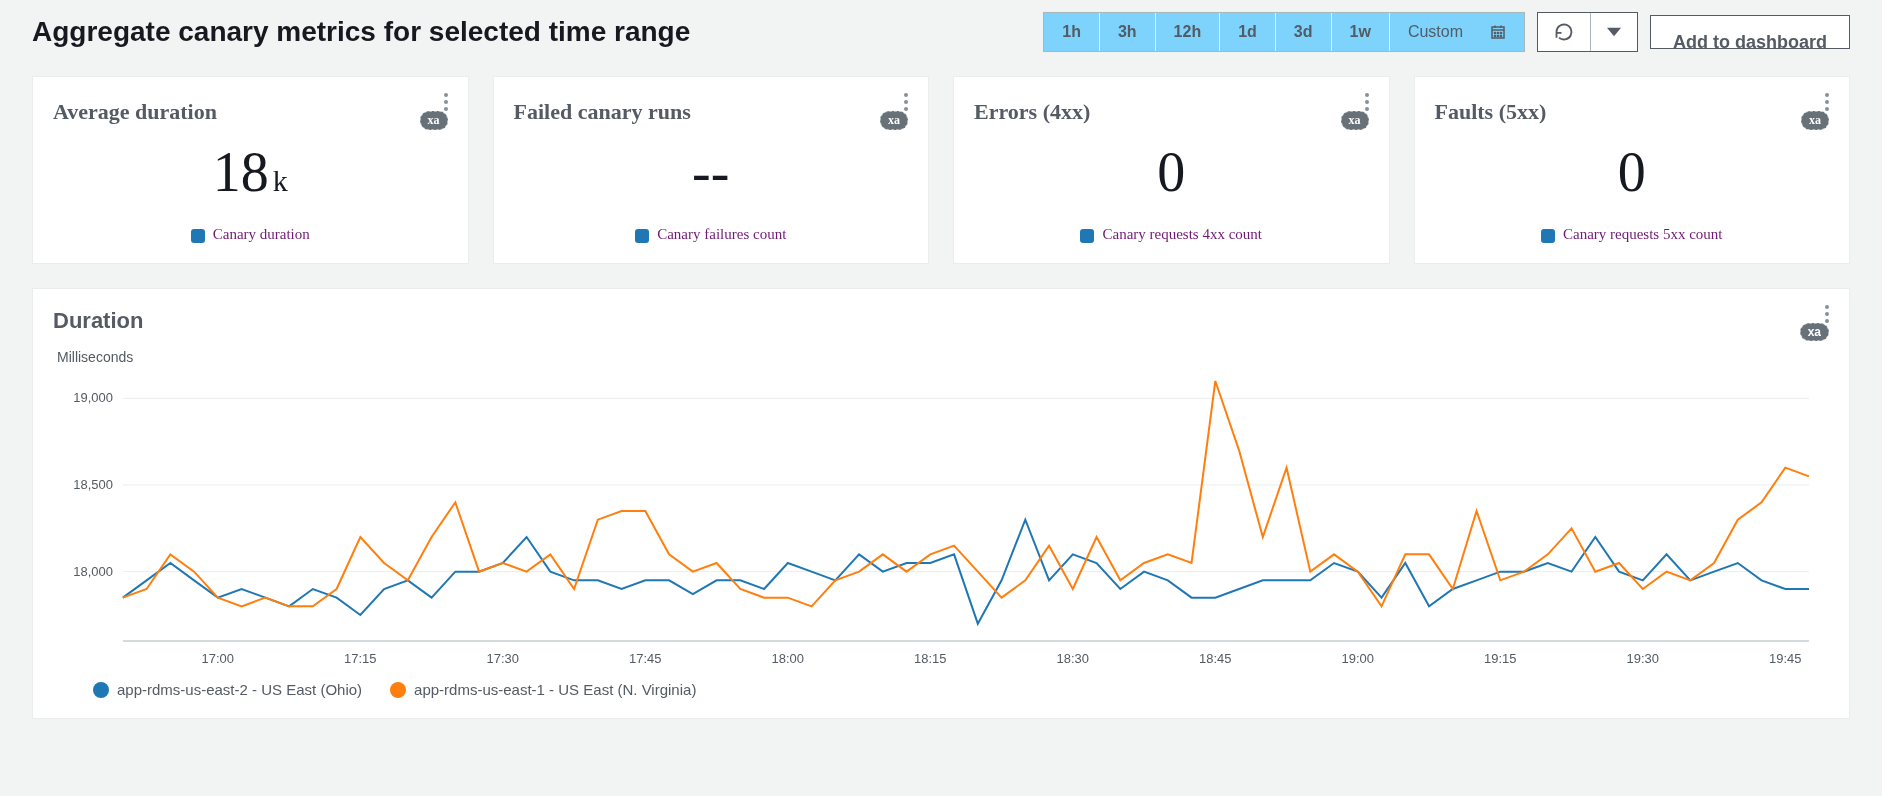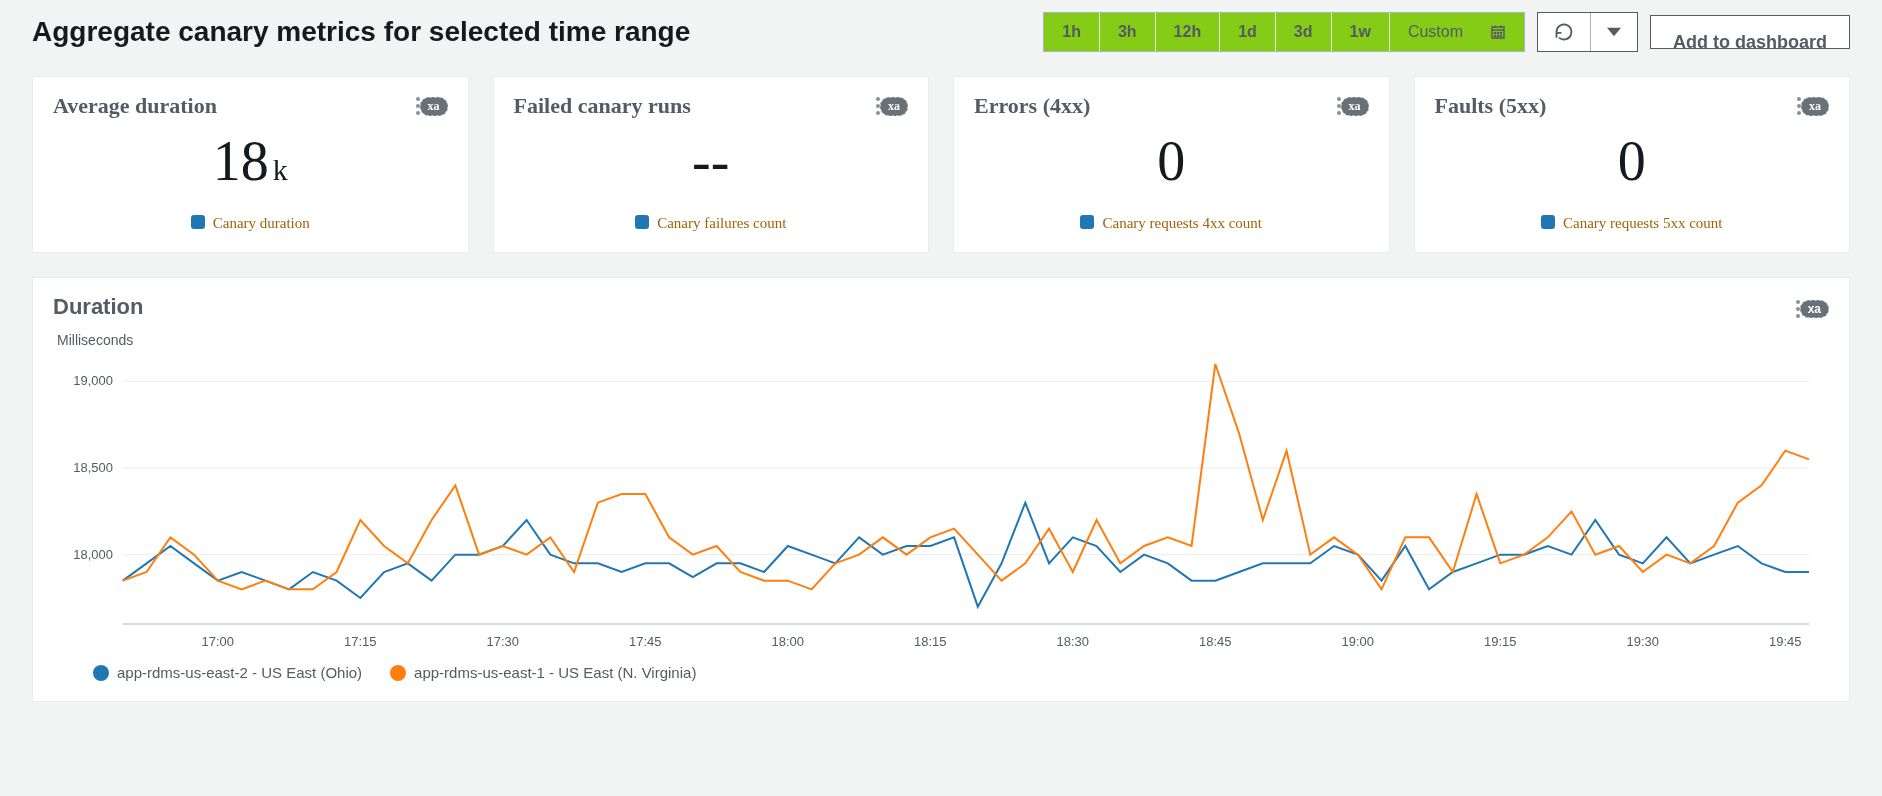--- a/index.html
+++ b/index.html
@@ -24,21 +24,21 @@
   }
   .header-controls { display: flex; gap: 12px; align-items: center; }
   .time-group {
     display: flex;
     border: 1px solid #aab7b8;
     background: #fff;
     height: 40px;
     align-items: stretch;
   }
   .time-btn {
-    background: #84cc16;
+    background: #7dd3fc;
     border: none;
     border-right: 1px solid #eaeded;
     padding: 0 18px;
     font-size: 16px;
     font-weight: 700;
     color: #545b64;
     cursor: pointer;
     display: flex;
     align-items: center;
     gap: 8px;
@@ -89,21 +89,21 @@
     display: flex;
     justify-content: space-between;
     align-items: center;
     margin-bottom: 8px;
   }
   .panel-title {
     font-size: 22px;
     font-weight: 700;
     color: #545b64;
   }
-  .panel-actions { display: flex; align-items: center; gap: 0; }
+  .panel-actions { display: flex; align-items: flex-end; gap: 0; flex-direction: column; }
   .kebab {
     width: 4px; height: 18px; display: flex; flex-direction: column; justify-content: space-between; cursor: pointer;
   }
   .kebab span { width: 4px; height: 4px; background: #879196; border-radius: 50%; }
   .xa-badge {
     background: #687078;
     color: #fff;
     font-size: 12px;
     font-weight: 700;
     padding: 1px 7px;
@@ -116,24 +116,24 @@
     font-size: 56px;
     font-weight: 400;
     color: #16191f;
     line-height: 1;
     margin: 14px 0 26px 0;
   }
   .big-value .unit { font-size: 30px; margin-left: 4px; }
   .legend-row {
     display: flex;
     justify-content: center;
-    align-items: flex-start;
+    align-items: flex-end;
     gap: 8px;
     font-size: 15px;
-    color: #a16207;
+    color: #701a75;
   }
   .swatch {
     width: 14px; height: 14px; border-radius: 3px; display: inline-block;
   }
   .swatch.blue { background: #1f77b4; }
   .chart-panel { padding: 16px 20px 20px 20px; }
   .chart-panel .panel-title { margin-bottom: 4px; }
   .ylabel { font-size: 14px; color: #545b64; margin: 4px 0 6px 4px; }
   .chart-wrap { position: relative; }
   svg.chart { width: 100%; height: 300px; display: block; }

